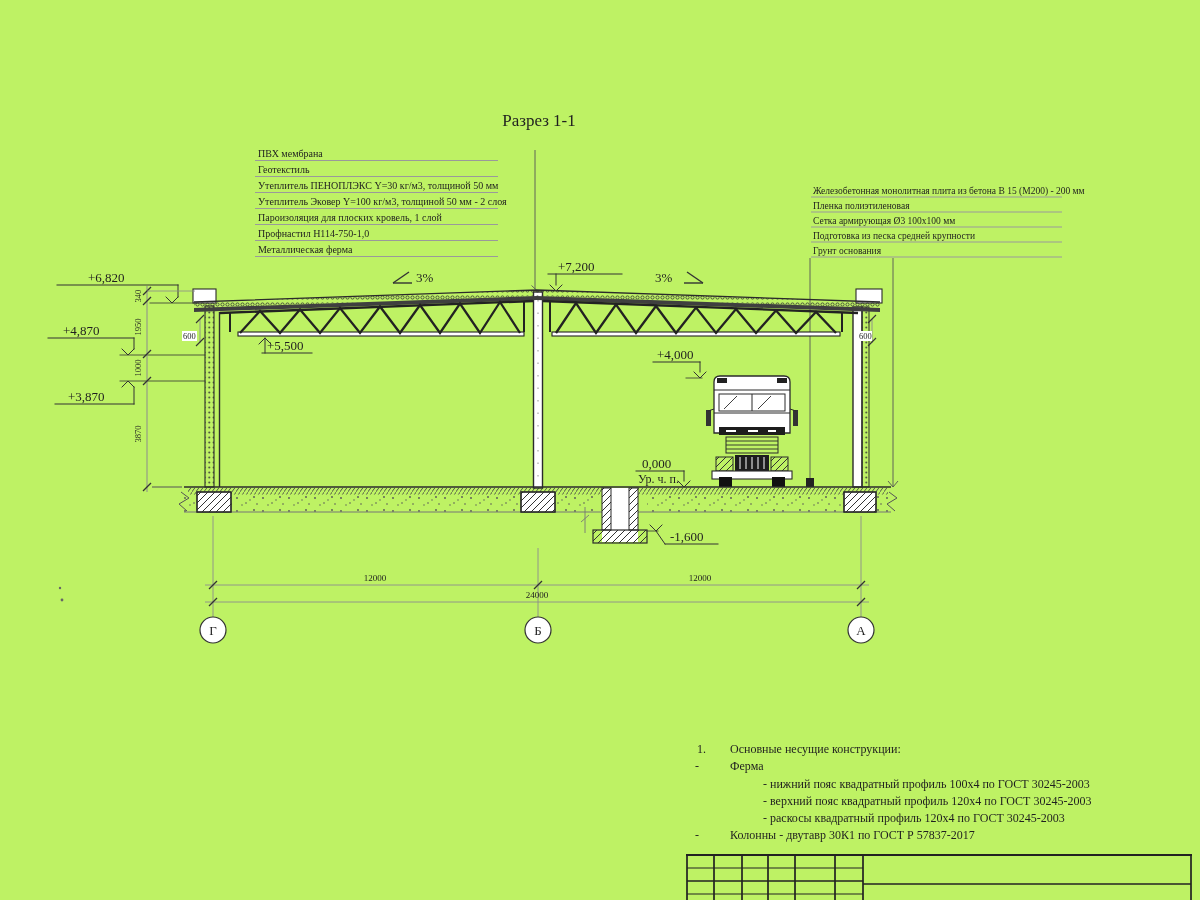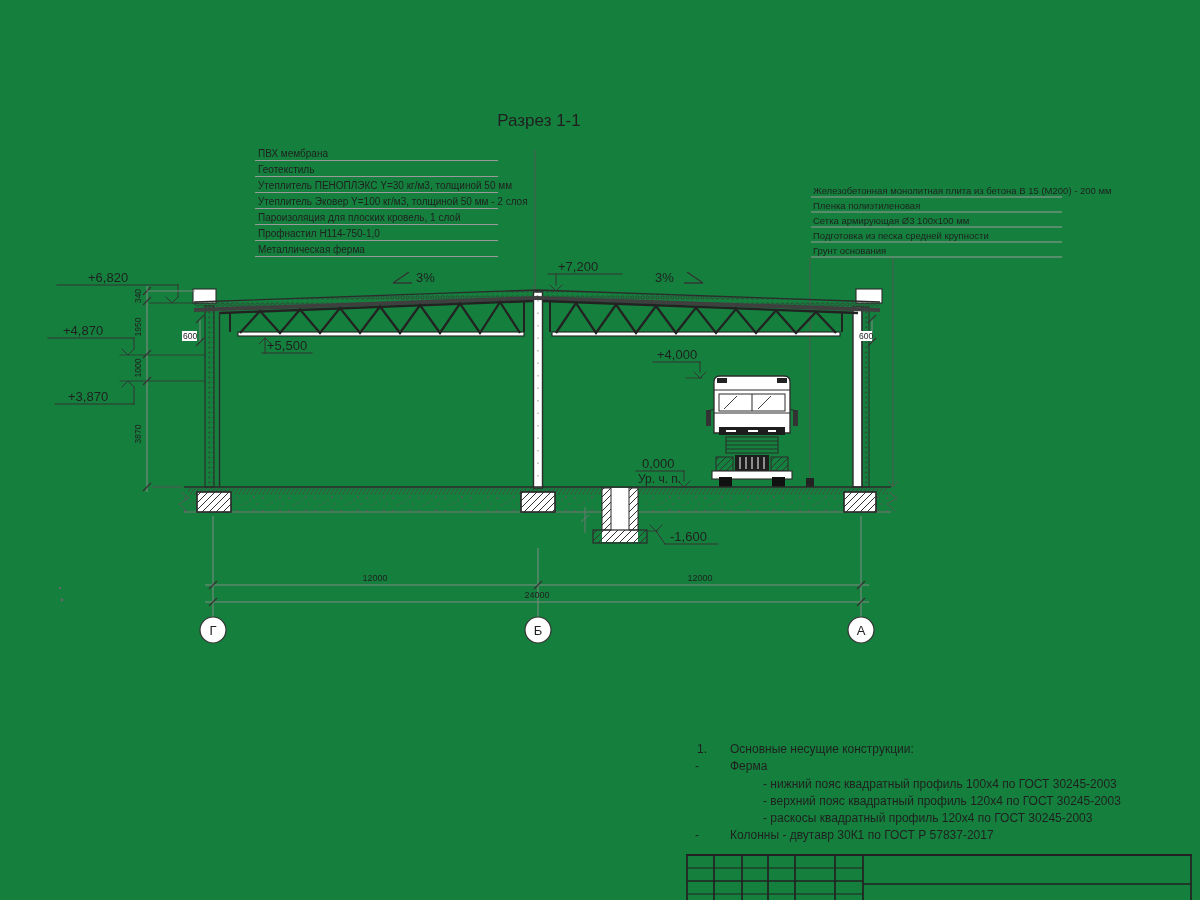--- a/index.html
+++ b/index.html
@@ -1,17 +1,17 @@
 <!DOCTYPE html>
 <html><head>
 <meta charset="utf-8">
 <style>
   html,body{margin:0;padding:0;background:#e8e8e8;}
-  .page{position:relative;width:1200px;height:900px;background:#15803d;overflow:hidden;
-        font-family:Liberation Sans, sans-serif;}
+  .page{position:relative;width:1200px;height:900px;background:#bef264;overflow:hidden;
+        font-family:Liberation Serif, serif;}
   svg{position:absolute;left:0;top:0;}
   text{fill:#1f1f1f;}
 </style>
 </head>
 <body>
 
 <div class="page">
 <svg width="1200" height="900" viewBox="0 0 1200 900">
   <defs>
     <pattern id="pdots" width="4.5" height="5" patternUnits="userSpaceOnUse">

